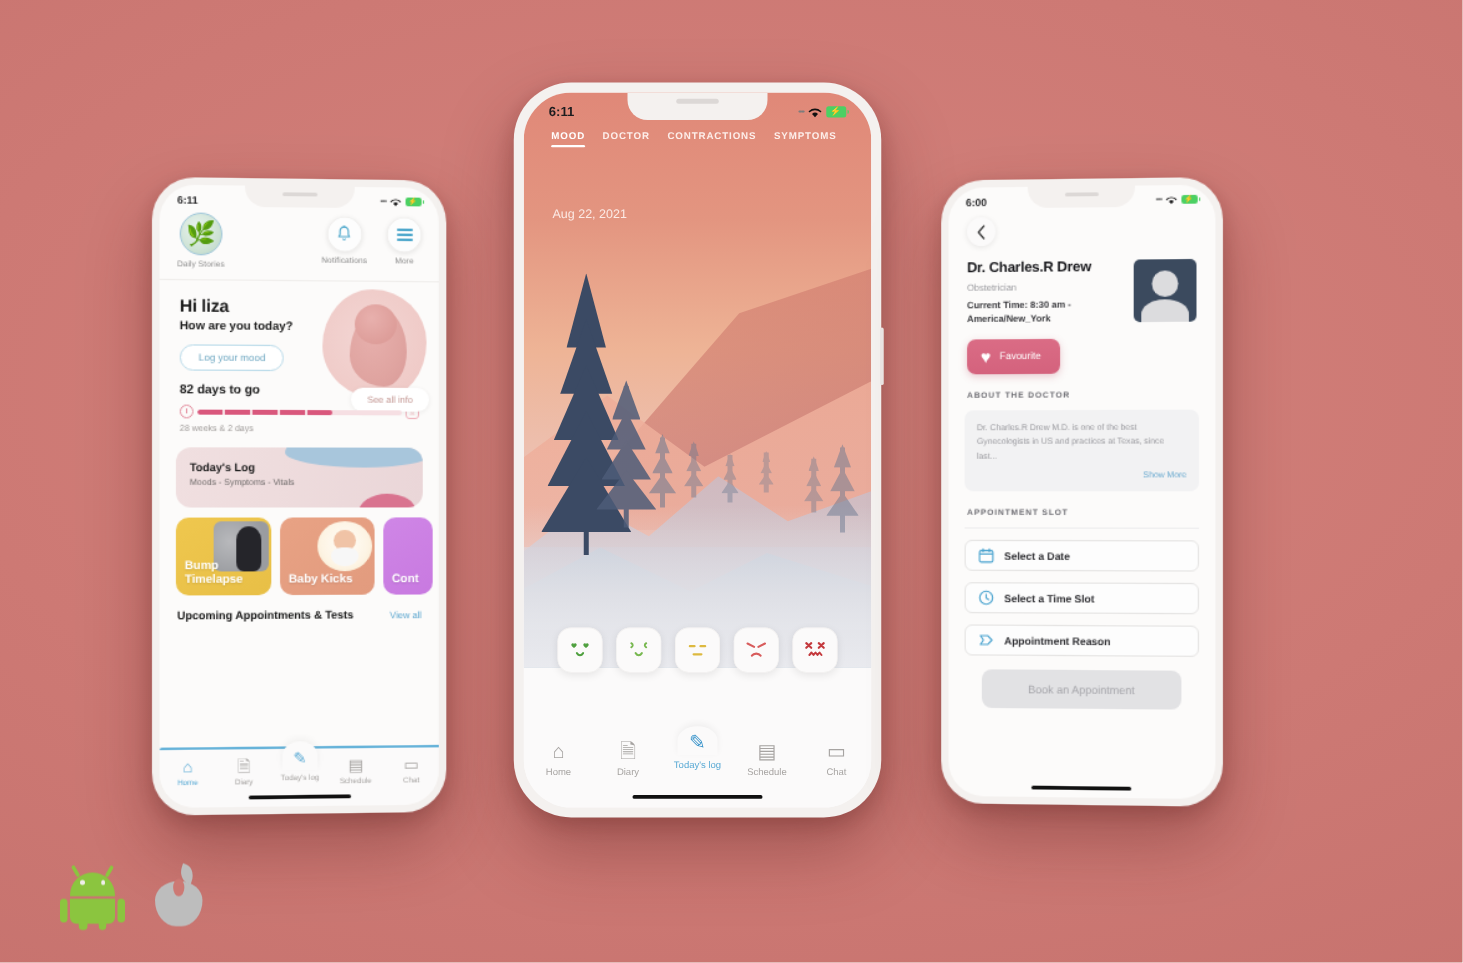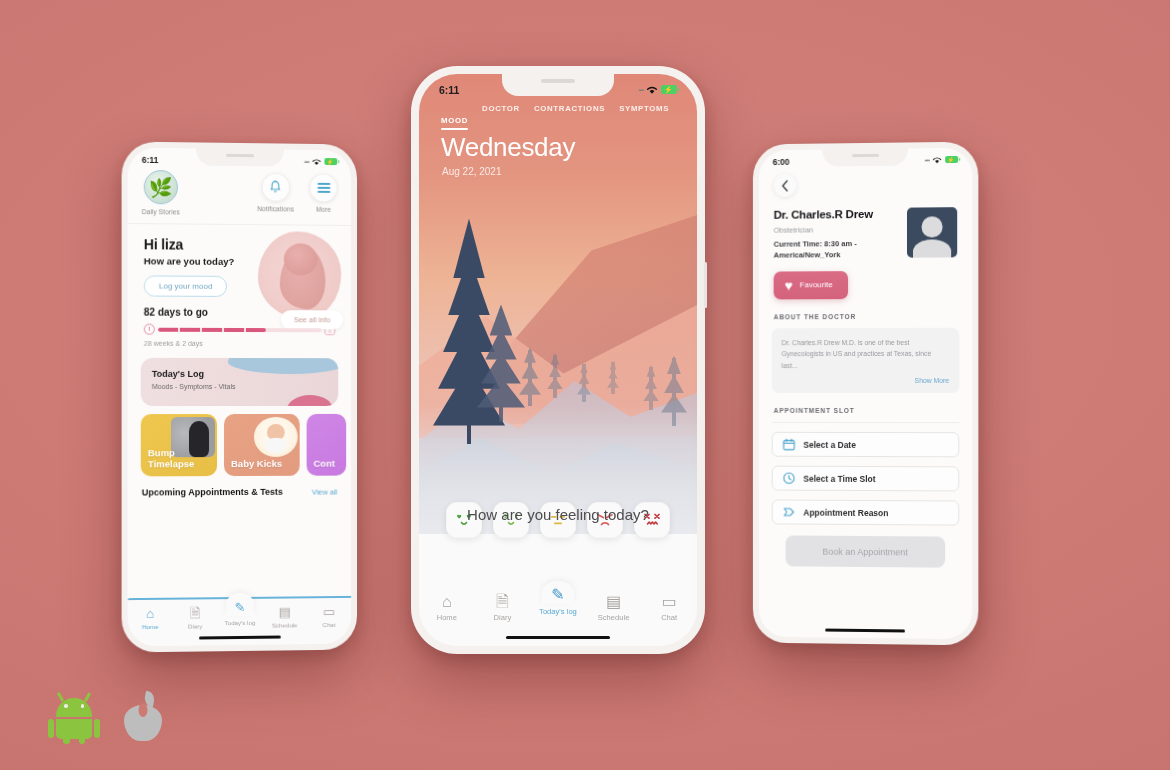--- a/index.html
+++ b/index.html
@@ -264,21 +264,21 @@
     height: 460px;
     overflow: hidden;
     background: linear-gradient(180deg,#e08878 0%,#e39580 22%,#eeb496 45%,#edbfae 62%,#dfc7c8 78%,#cfd4dd 92%,#c8d3de 100%);
   }
   .c-tabs {
     position:absolute; top:30px; left:0; right:0;
     display:flex; gap:14px; padding: 0 22px;
     z-index: 10;
   }
   .c-tab { font-size:7.8px; font-weight:bold; letter-spacing:.7px; color:#fdeeea; position:relative; padding-bottom:5px;}
-  .c-tab.active { color:#fff;margin-top:12px; }
+  .c-tab.active { color:#fff; }
   .c-tab.active::after{
     content:""; position:absolute; left:0; bottom:0; width:100%; height:1.8px; background:#fff; border-radius:2px;
   }
   .c-day { position:absolute; top:58px; left:22px; font-size:26px; color:#fff; z-index:10; font-weight:400; letter-spacing:-.3px;}
   .c-date { position:absolute; top:92px; left:23px; font-size:10px; color:#fceae5; z-index:10; }
 
   .mtn { position:absolute; left:0; right:0; bottom:0; }
   .m1 { height:255px; bottom:110px;
         background: linear-gradient(160deg, rgba(213,130,110,0) 0%, rgba(205,119,107,0.55) 40%, rgba(197,110,105,0.75) 100%);
         clip-path: polygon(100% 18%, 100% 100%, 8% 100%, 62% 32%); }
@@ -667,23 +667,21 @@
           <i style="left: 1.86667px; top: 13.1867px; width: 12.2667px; height: 11.96px; background: rgb(106, 120, 144); clip-path: polygon(50% 0px, 100% 100%, 0px 100%);"></i>
           <i style="left: 0px; top: 25.4533px; width: 16px; height: 11.96px; background: rgb(106, 120, 144); clip-path: polygon(50% 0px, 100% 100%, 0px 100%);"></i>
         </div>
 
       <div class="c-tabs">
         <span class="c-tab active">MOOD</span>
         <span class="c-tab">DOCTOR</span>
         <span class="c-tab">CONTRACTIONS</span>
         <span class="c-tab">SYMPTOMS</span>
       </div>
-      <div class="c-day">Wednesday</div>
       <div class="c-date">Aug 22, 2021</div>
-      <div class="c-question">How are you feeling today?</div>
     </div>
 
     <div class="c-moods">
       <div class="mood">
         <svg width="22" height="18" viewBox="0 0 22 18">
           <path d="M4.2 4.2c.7-1 2-.6 2 .5 0-1.1 1.3-1.5 2-.5.6.9-.5 2.3-2 3.2-1.5-.9-2.6-2.3-2-3.2z" fill="#4fa03f"></path>
           <path d="M13.8 4.2c.7-1 2-.6 2 .5 0-1.1 1.3-1.5 2-.5.6.9-.5 2.3-2 3.2-1.5-.9-2.6-2.3-2-3.2z" fill="#4fa03f"></path>
           <path d="M6 11.5c1.4 2.2 3.6 2.2 5 0" stroke="#4fa03f" stroke-width="1.6" fill="none" stroke-linecap="round" transform="translate(2.5,0)"></path>
         </svg>
       </div>

